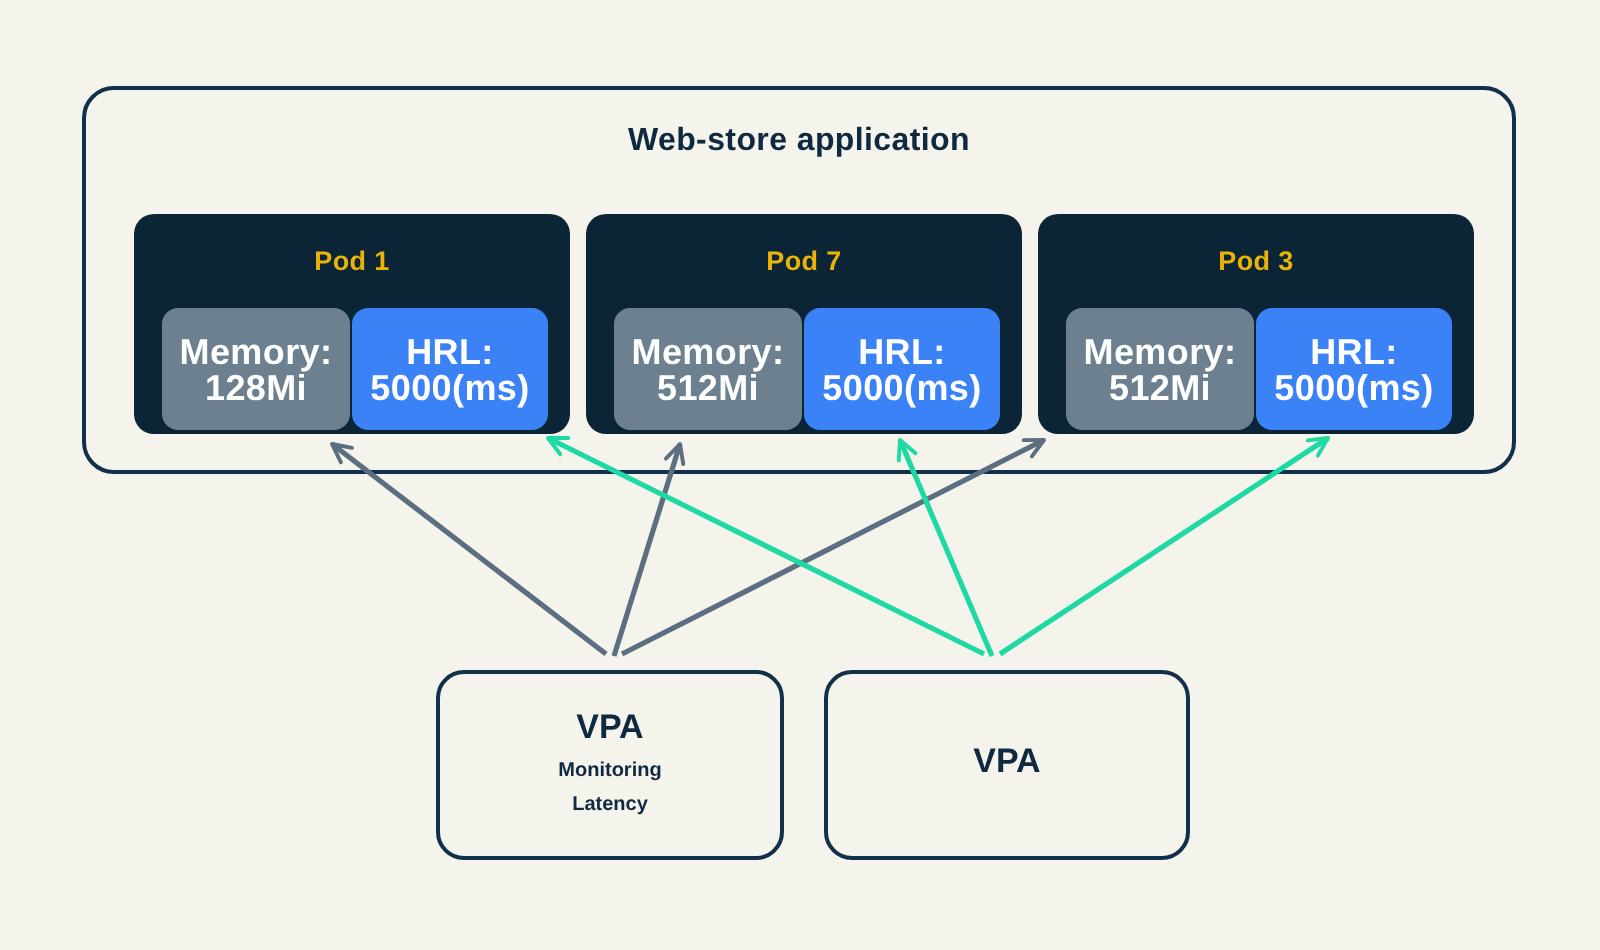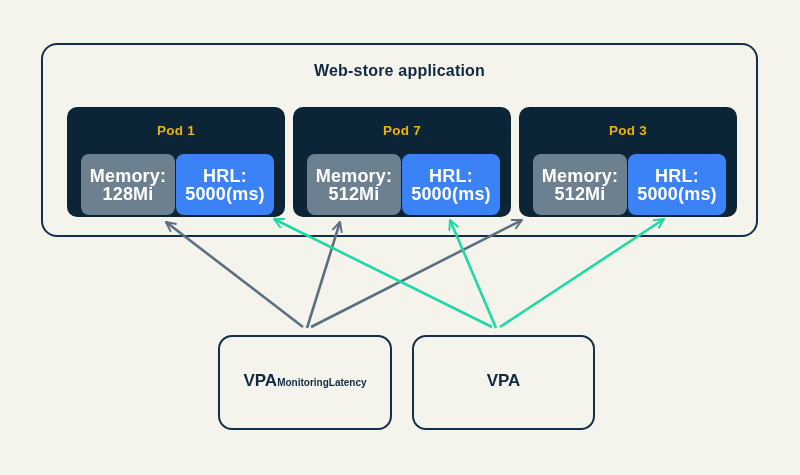--- a/index.html
+++ b/index.html
@@ -95,21 +95,21 @@
   
   .vpa {
     position: absolute;
     top: 335px;
     height: 95px;
     border: 2.5px solid #13304a;
     border-radius: 14px;
     box-sizing: border-box;
     background: transparent;
     display: flex;
-    flex-direction: row;
+    flex-direction: column;
     align-items: center;
     justify-content: center;
     color: #0f2940;
     text-align: center;
   }
   .vpa-left  { left: 218px; width: 174px; }
   .vpa-right { left: 412px; width: 183px; }
   .vpa-title {
     font-size: 17px;
     font-weight: bold;

